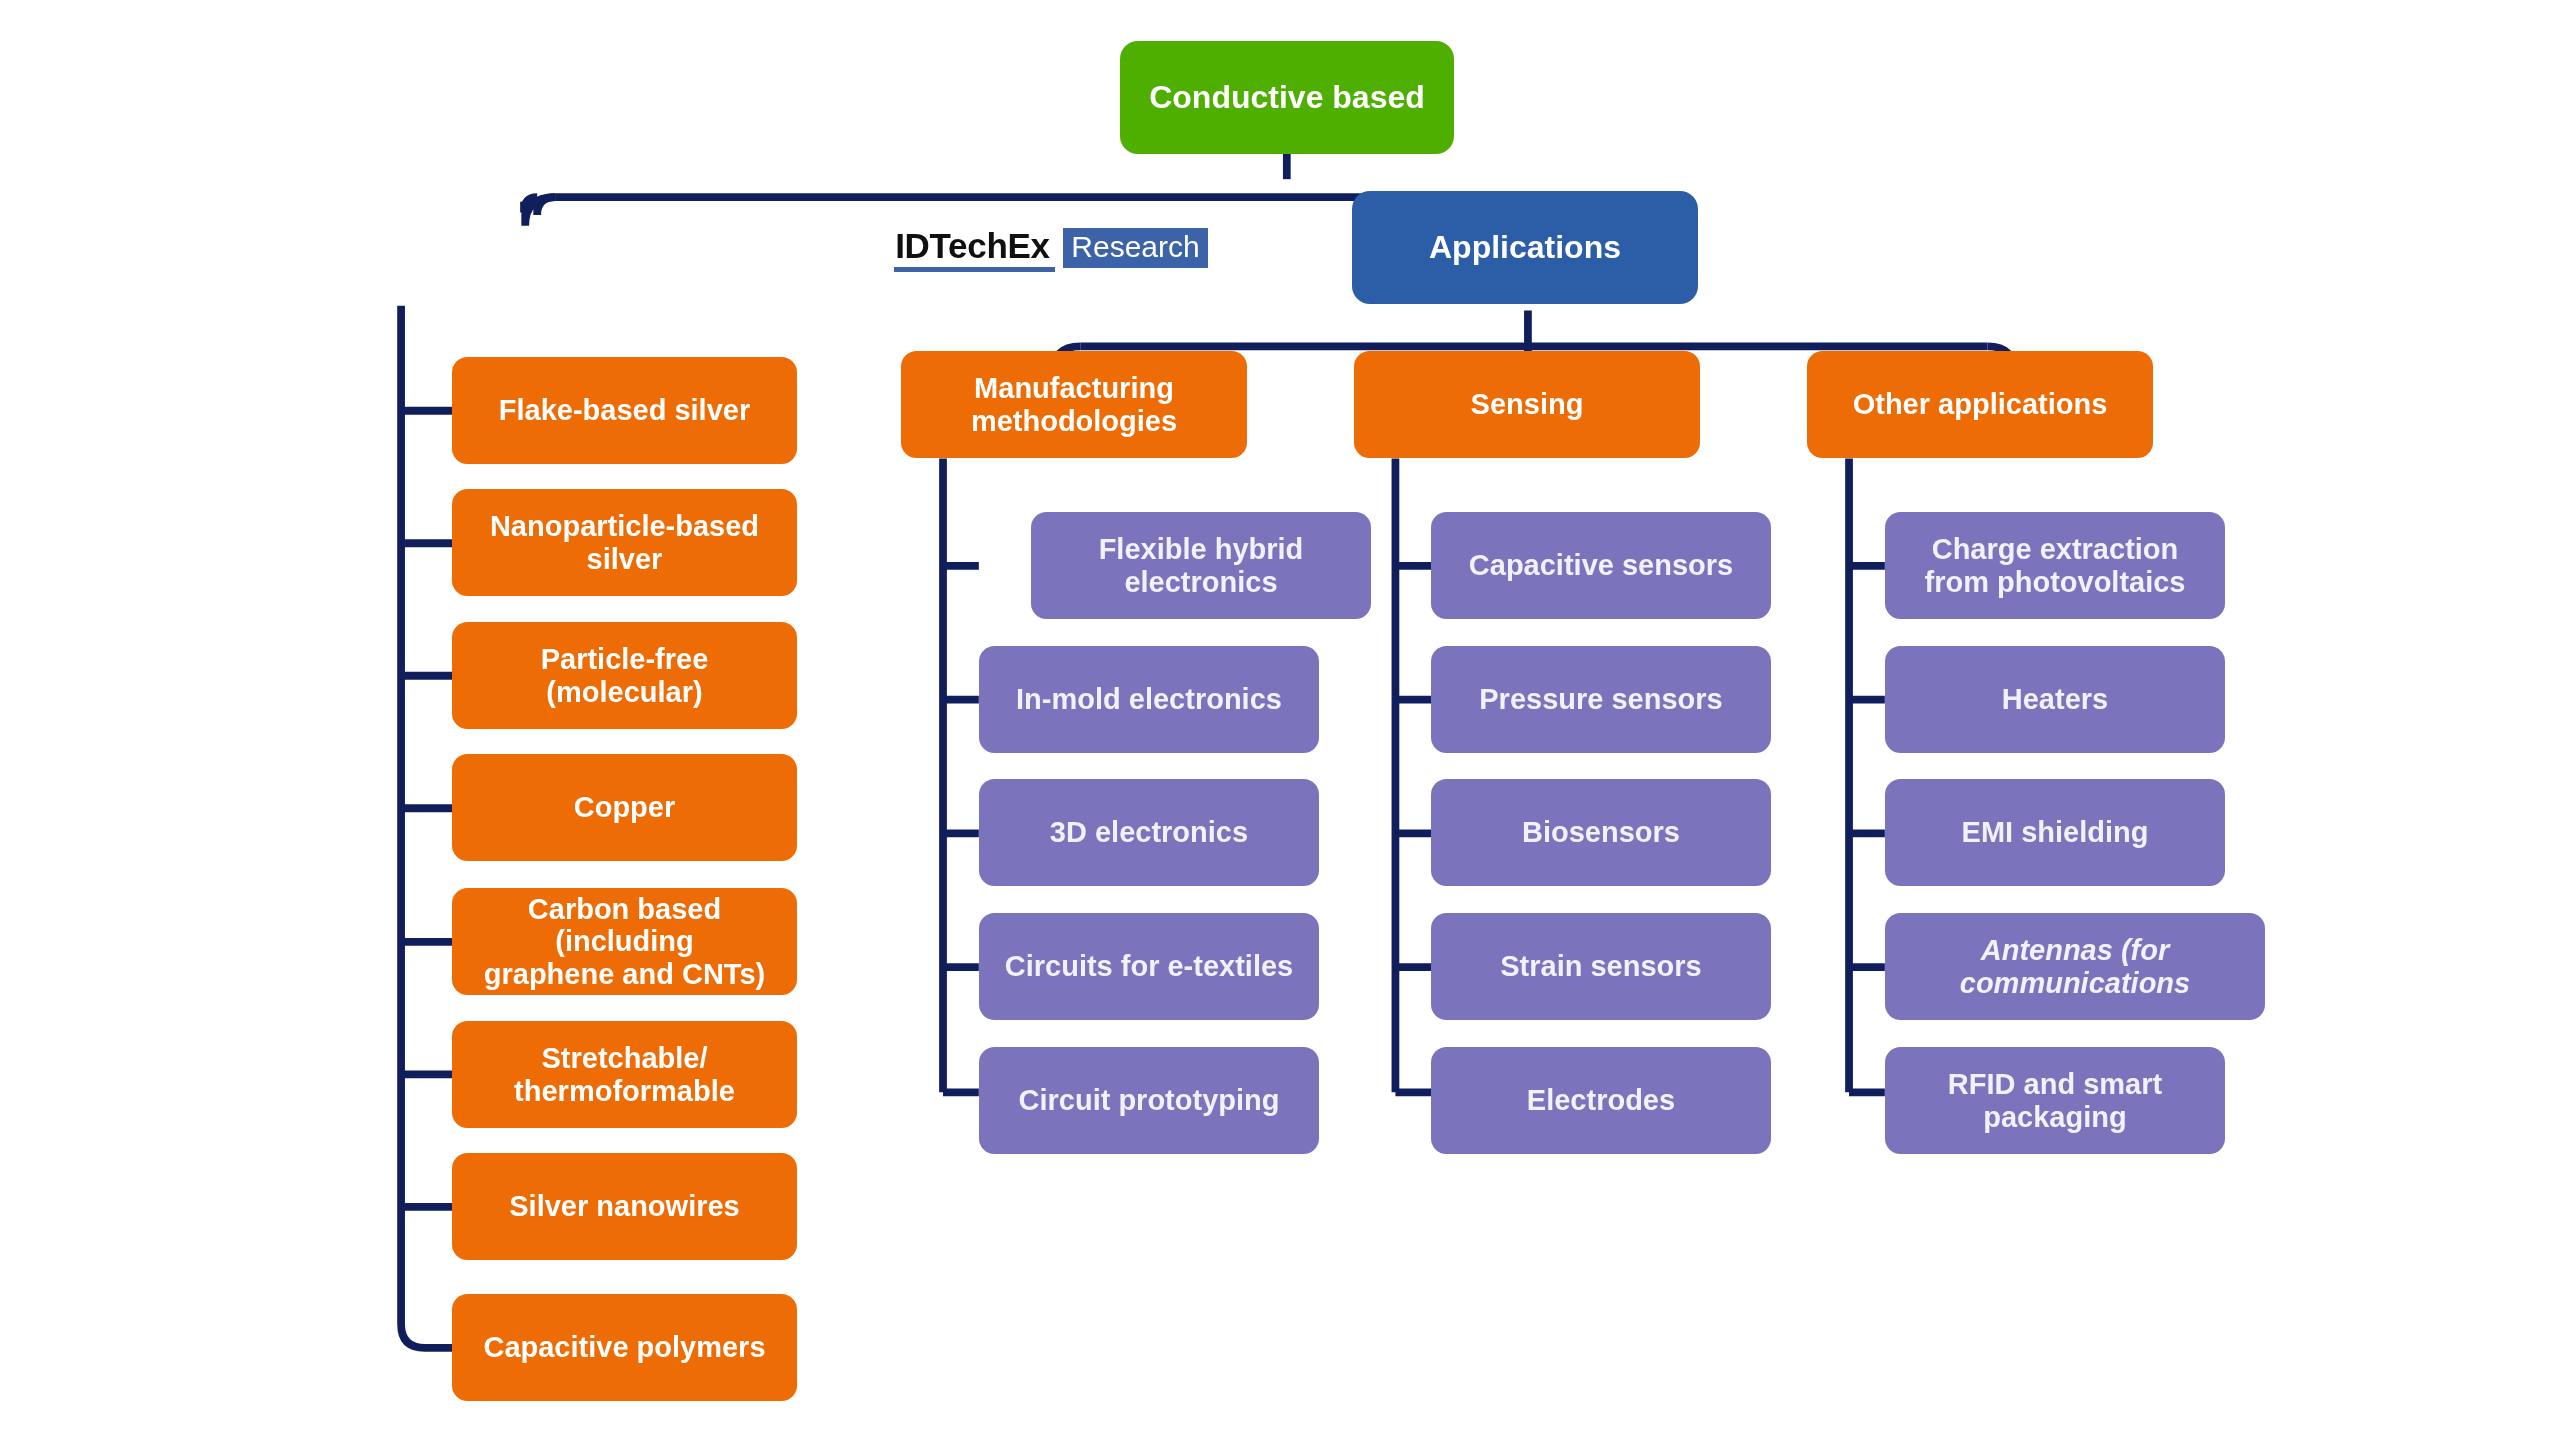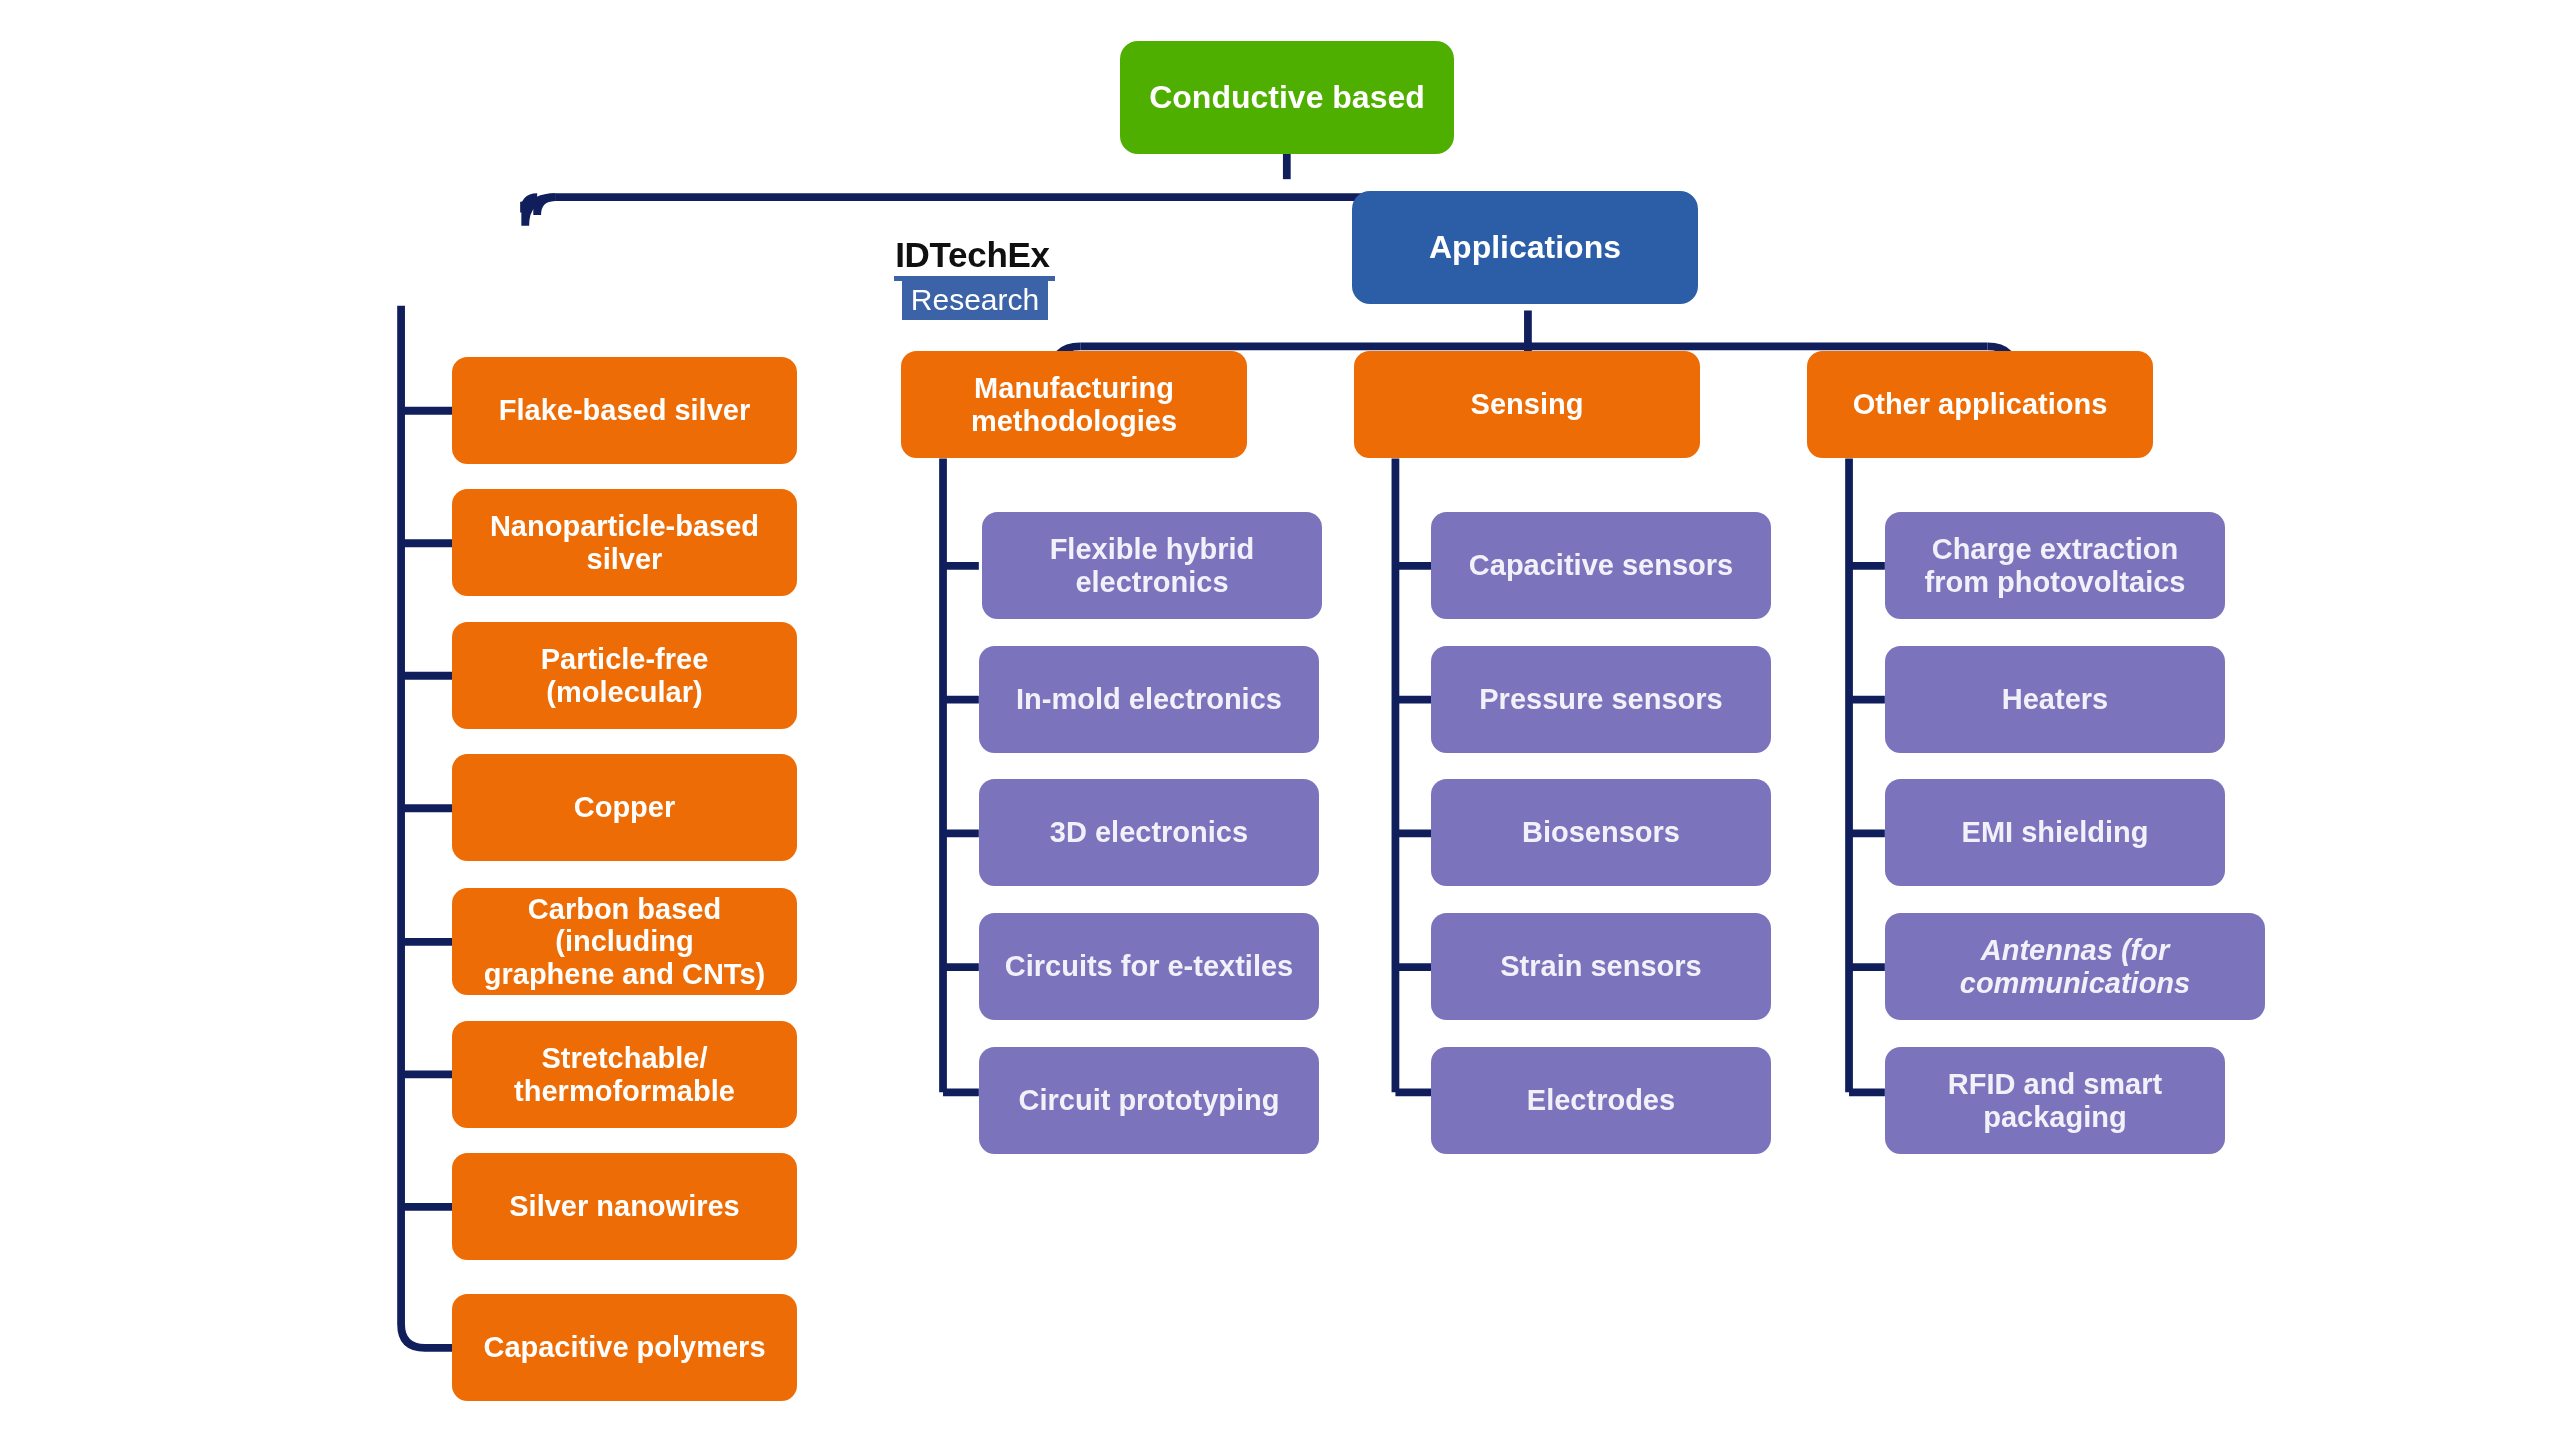--- a/index.html
+++ b/index.html
@@ -43,25 +43,24 @@
   .node.root   { background: #4FAF00; font-size: 32px; border-radius: 18px; }
   .node.cat    { background: #2B5EA7; font-size: 32px; border-radius: 18px; }
   .node.tech   { background: #ED6C05; font-size: 29px; }
   .node.apphdr { background: #ED6C05; font-size: 29px; }
   .node.leaf   { background: #7B74BC; font-size: 29px; color: #f2f1fa; }
   .node.overflow-text { overflow: visible; }
 
   #logo {
     position: absolute;
     left: 894px;
-    top: 237px;
+    top: 228px;
     display: flex;
     align-items: flex-start;
     z-index: 4;
-    flex-direction: column;
   }
   #logo .logo-word {
     font-size: 35px;
     font-weight: bold;
     color: #101010;
     letter-spacing: -0.3px;
     padding: 0 4.8px 3.6px 1.2px;
     border-bottom: 5.4px solid #3C62A8;
     line-height: 1.0;
   }
@@ -151,21 +150,21 @@
   <div class="node tech" style="left:452px; top:1021px; width:345px; height:107px;">Stretchable/
 thermoformable</div>
   <div class="node tech" style="left:452px; top:1153px; width:345px; height:107px;">Silver nanowires</div>
   <div class="node tech" style="left:452px; top:1294px; width:345px; height:107px;">Capacitive polymers</div>
 
   <div class="node apphdr" style="left:901px; top:351px; width:346px; height:107px;">Manufacturing
 methodologies</div>
   <div class="node apphdr" style="left:1354px; top:351px; width:346px; height:107px;">Sensing</div>
   <div class="node apphdr" style="left:1807px; top:351px; width:346px; height:107px;">Other applications</div>
 
-  <div class="node leaf" style="left:982px; top:512px; width:340px; height:107px;">Flexible hybrid
+  <div class="node leaf" style="left:1031px; top:512px; width:340px; height:107px;">Flexible hybrid
 electronics</div>
   <div class="node leaf" style="left:979px; top:646px; width:340px; height:107px;">In-mold electronics</div>
   <div class="node leaf" style="left:979px; top:779px; width:340px; height:107px;">3D electronics</div>
   <div class="node leaf" style="left:979px; top:913px; width:340px; height:107px;">Circuits for e-textiles</div>
   <div class="node leaf" style="left:979px; top:1047px; width:340px; height:107px;">Circuit prototyping</div>
 
   <div class="node leaf" style="left:1431px; top:512px; width:340px; height:107px;">Capacitive sensors</div>
   <div class="node leaf" style="left:1431px; top:646px; width:340px; height:107px;">Pressure sensors</div>
   <div class="node leaf" style="left:1431px; top:779px; width:340px; height:107px;">Biosensors</div>
   <div class="node leaf" style="left:1431px; top:913px; width:340px; height:107px;">Strain sensors</div>

